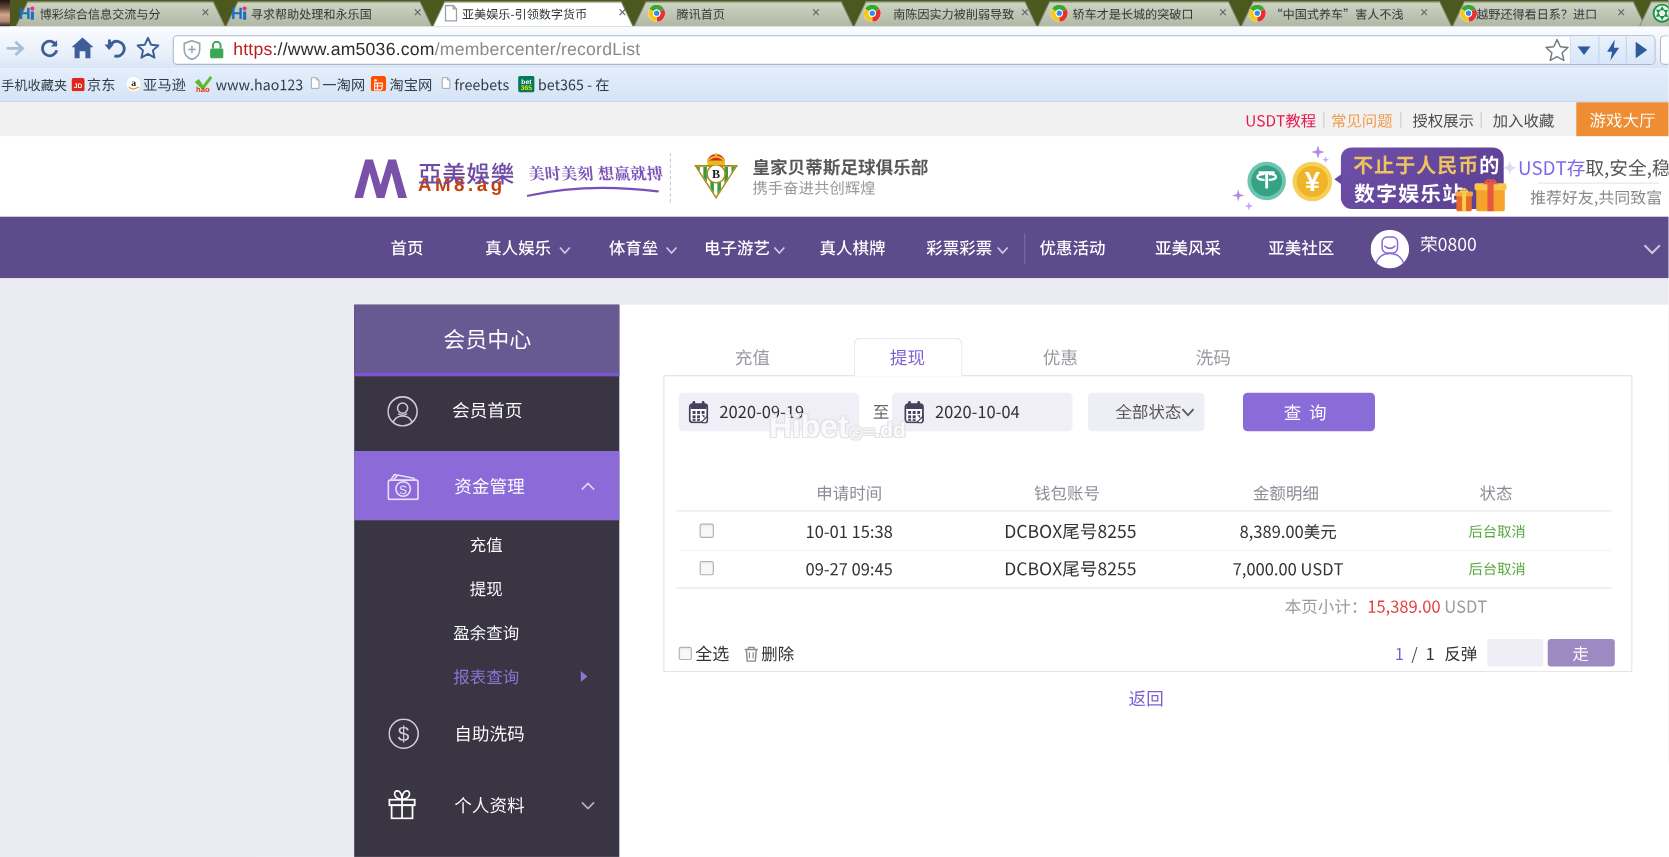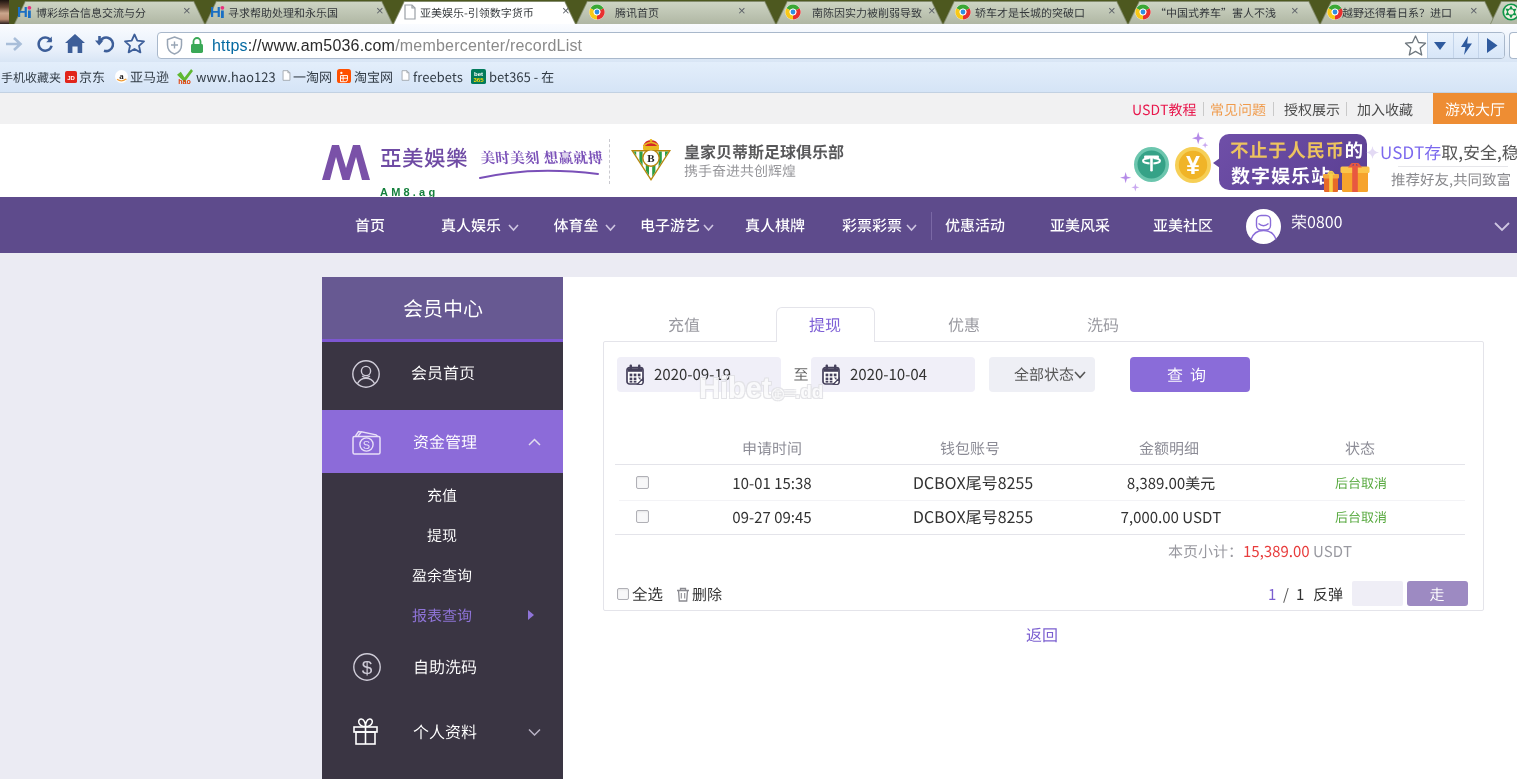--- a/index.html
+++ b/index.html
@@ -448,21 +448,21 @@
   </div>
 <div id="endbox"></div>
 <svg class="abs" style="left:166px;top:36px" width="17" height="19" viewBox="0 0 17 19">
     <path d="M8.5 1 L15.5 3.5 V9 C15.5 13.5 12.5 16.7 8.5 18 C4.5 16.7 1.5 13.5 1.5 9 V3.5z" fill="none" stroke="#98a5b5" stroke-width="1.5"></path>
     <path d="M8.5 5.5v7M5 9h7" stroke="#98a5b5" stroke-width="1.4"></path>
   </svg>
 <svg class="abs" style="left:190px;top:37px" width="14" height="17" viewBox="0 0 14 17">
     <rect x="1" y="7" width="12" height="9" rx="1.4" fill="#3aa856"></rect>
     <path d="M3.5 7 V4.5 a3.5 3.5 0 0 1 7 0 V7" fill="none" stroke="#3aa856" stroke-width="1.8"></path>
   </svg>
-<div id="urltxt"><span style="color:#0369a1">https</span><span style="color:#2b2b2b">://</span><span style="color:#2b2b2b">www.am5036.com</span><span style="color:#8a8a8a">/membercenter/recordList</span></div>
+<div id="urltxt"><span style="color:#b91c1c">https</span><span style="color:#2b2b2b">://</span><span style="color:#2b2b2b">www.am5036.com</span><span style="color:#8a8a8a">/membercenter/recordList</span></div>
 <svg class="abs" style="left:1404px;top:34px" width="23" height="23" viewBox="0 0 23 23">
     <path d="M11.5 2 L14.5 8.5 L21.5 9.2 L16.2 14 L17.7 21 L11.5 17.4 L5.3 21 L6.8 14 L1.5 9.2 L8.5 8.5z" fill="#fff" stroke="#6e777e" stroke-width="1.3" stroke-linejoin="round"></path>
   </svg>
 
 <div id="bmbar"></div>
 <svg class="bmico" style="left:65px;top:71px;width:12px;height:12px" viewBox="0 0 16 16">
     <rect width="16" height="16" rx="2.5" fill="#e1251b"></rect>
     <text x="8" y="11.5" font-size="8" font-weight="bold" fill="#fff" text-anchor="middle" font-family="Liberation Sans">JD</text>
   </svg>
 <svg class="bmico" style="left:115px;top:70px;width:13px;height:13px" viewBox="0 0 16 16">
@@ -497,21 +497,21 @@
 <div id="topbar"></div>
 <div class="tsep" style="left:1203px"></div>
 <div class="tsep" style="left:1273px"></div>
 <div class="tsep" style="left:1346px"></div>
 <div id="gamehall"></div>
 <div id="header"></div>
 
 <svg class="abs" style="left:322px;top:141px" width="53" height="39" viewBox="0 0 53 39">
     <path d="M0 39 L10 4 H17 L24 27 L31 4 H38 L48 39 H40 L34 16 L27.5 39 H20.5 L14 16 L8 39z" fill="#7a51a8"></path>
   </svg>
-<div class="abs" style="left:380px;top:186px;width:90px;font-size:11px;letter-spacing:3.2px;color:#15803d;font-weight:bold">AM8.ag</div>
+<div class="abs" style="left:380px;top:159px;width:90px;font-size:17px;letter-spacing:3.2px;color:#c2410c;font-weight:bold">AM8.ag</div>
 <svg class="abs" style="left:478px;top:168px" width="122" height="12" viewBox="0 0 122 12">
     <path d="M2 10 Q55 -2 120 6" fill="none" stroke="#7a50b8" stroke-width="2" stroke-linecap="round"></path>
   </svg>
 <div class="abs" style="left:609px;top:139px;width:1px;height:45px;border-left:1px dashed #c9c9cf"></div>
 
 <svg class="abs" style="left:626px;top:139px" width="50" height="43" viewBox="0 0 50 43">
     <g>
       <path d="M5 11 L25 42 L45 11z" fill="#b8860b"></path>
       <path d="M7.5 12.5 L25 39.5 L42.5 12.5z" fill="#fff"></path>
       <g clip-path="url(#betclip)">

